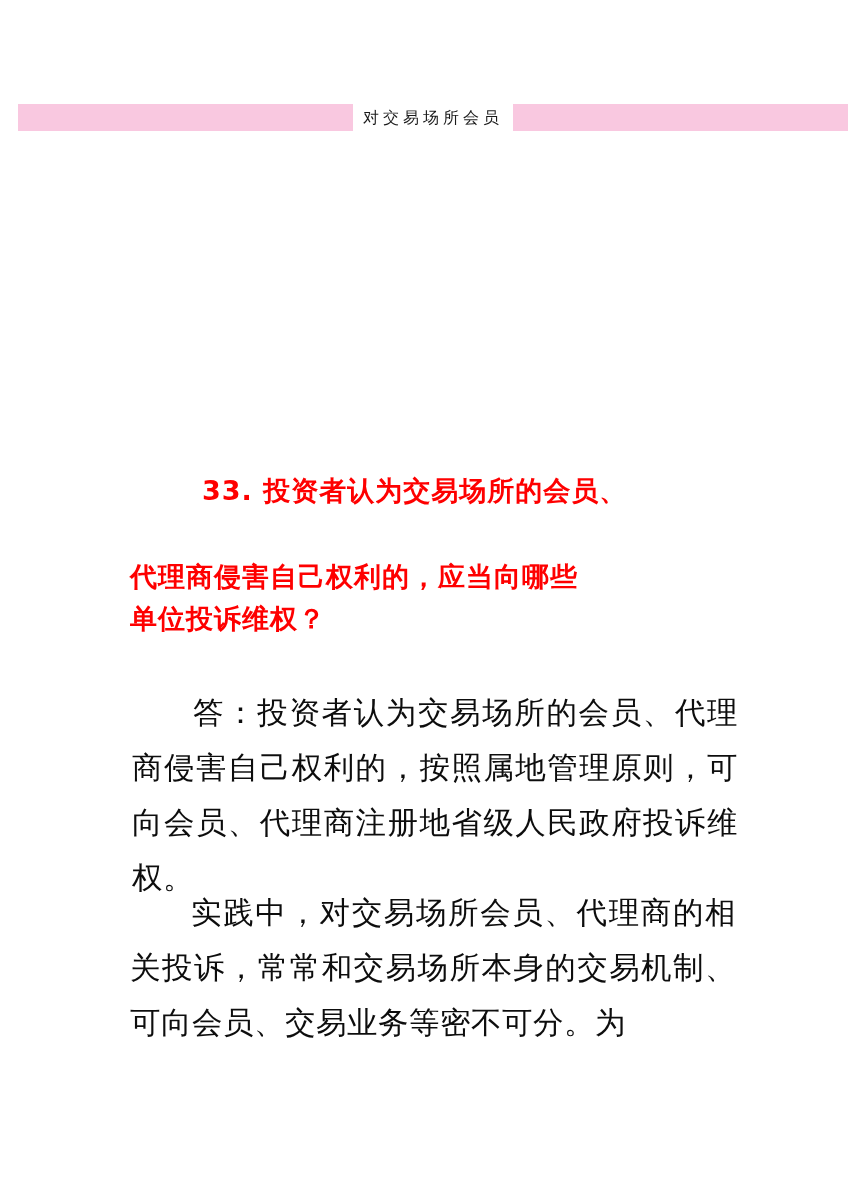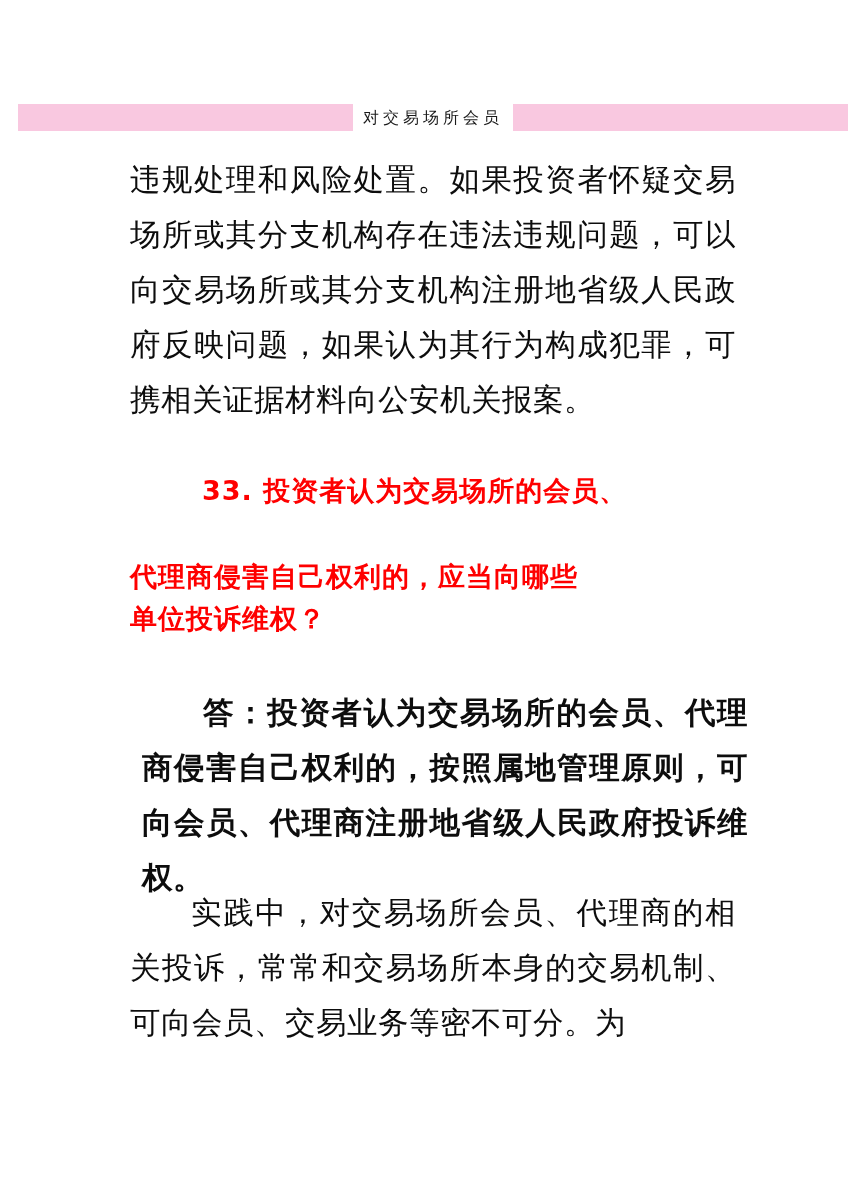--- a/index.html
+++ b/index.html
@@ -84,24 +84,23 @@
     letter-spacing: 1px;
     text-align: left;
   }
   .question .q-line1 { padding-left: 72px; display: block; }
   .question .q-line2 { display: block; margin-top: 44px; }
   .question .q-line3 { display: block; padding-left: 0px; }
 
   
   .answer {
     position: absolute;
-    left: 142px;
+    left: 132px;
     top: 685px;
     width: 606px;
-    font-weight: bold;
   }
   .answer2 {
     position: absolute;
     left: 130px;
     top: 885px;
     width: 606px;
   }
 
   
   .footer {
@@ -123,23 +122,20 @@
 <body>
 
 <div class="page">
 
   <div class="header">
     <div class="header-bar"></div>
     <div class="header-title">对交易场所会员</div>
     <div class="header-bar"></div>
   </div>
 
-  <div class="content">
-    <p class="body">违规处理和风险处置。如果投资者怀疑交易场所或其分支机构存在违法违规问题，可以向交易场所或其分支机构注册地省级人民政府反映问题，如果认为其行为构成犯罪，可携相关证据材料向公安机关报案。</p>
-  </div>
 
   <div class="question">
     <span class="q-line1">33. 投资者认为交易场所的会员、</span>
     <span class="q-line2">代理商侵害自己权利的，应当向哪些</span>
     <span class="q-line3">单位投诉维权？</span>
   </div>
 
   <div class="answer">
     <p class="body indent">答：投资者认为交易场所的会员、代理商侵害自己权利的，按照属地管理原则，可向会员、代理商注册地省级人民政府投诉维权。</p>
   </div>

